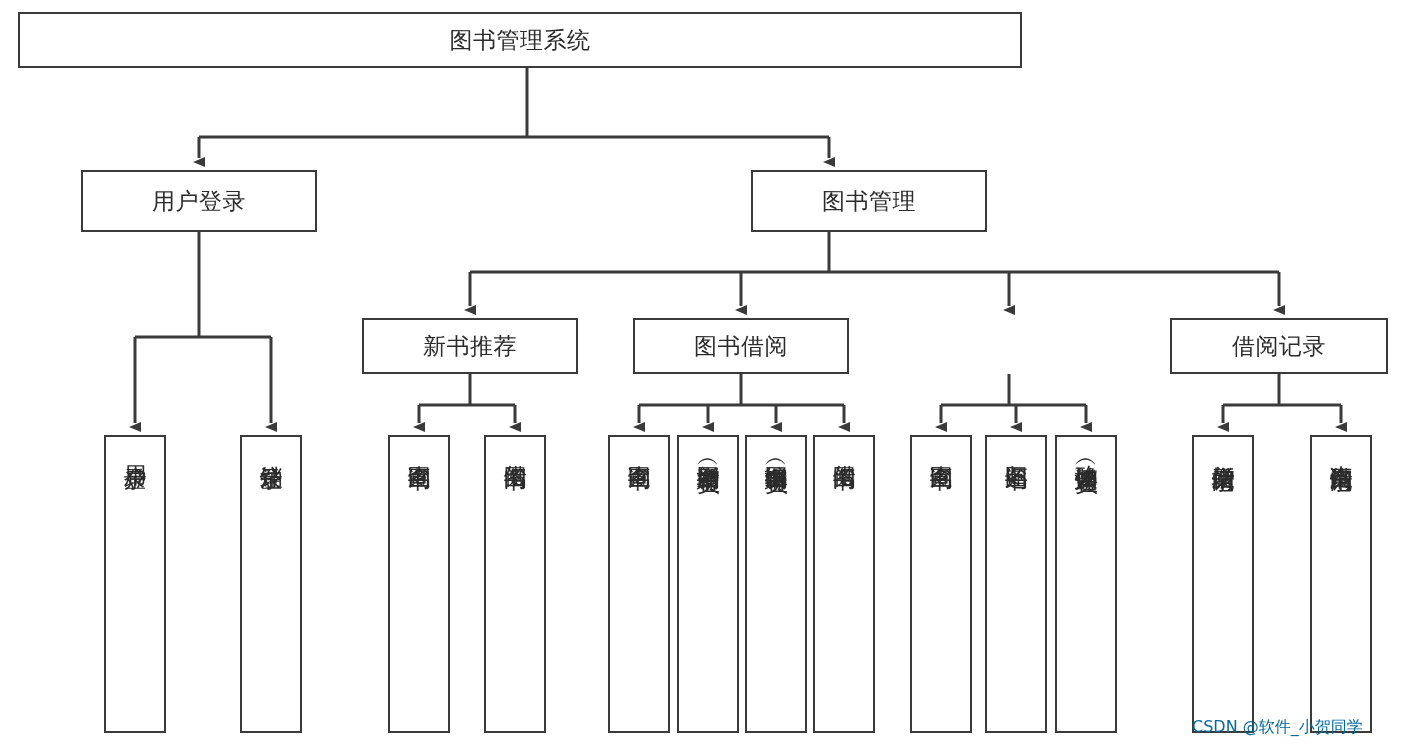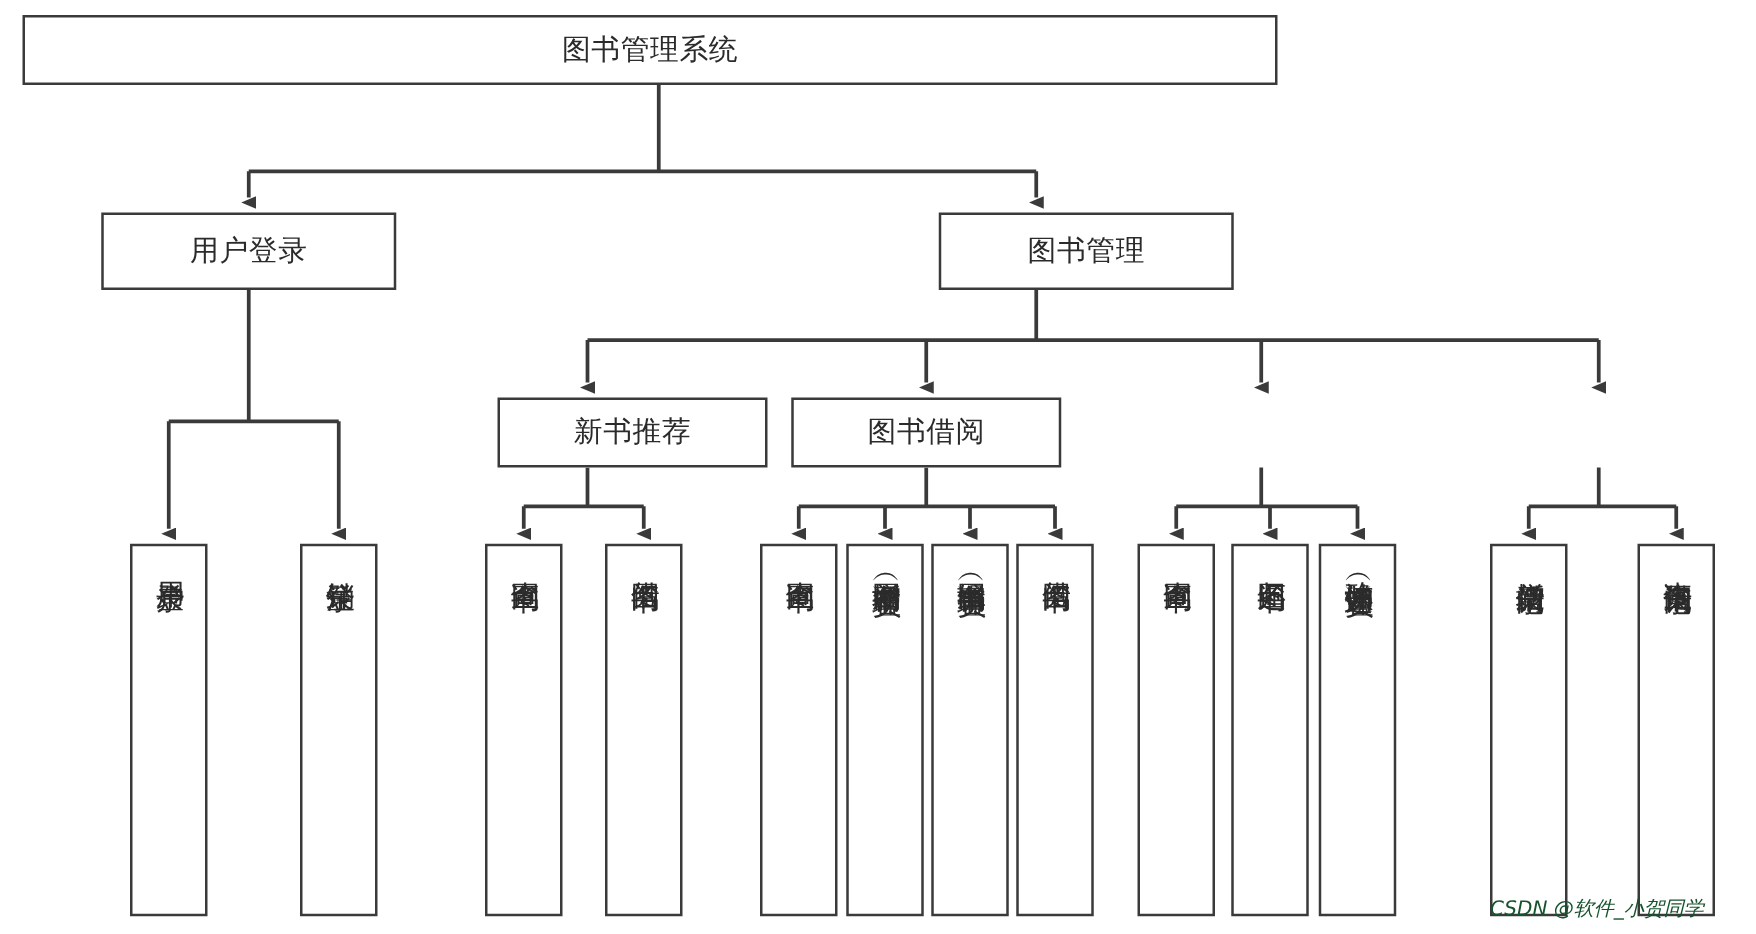--- a/index.html
+++ b/index.html
@@ -57,25 +57,24 @@
     writing-mode: vertical-rl;
     text-orientation: upright;
     line-height: 1.02;
     letter-spacing: 1px;
     white-space: nowrap;
   }
   .watermark {
     position: absolute;
     z-index: 6;
     font-size: 16px;
-    color: #14532d;
+    color: #0369a1;
     white-space: nowrap;
     font-family: "DejaVu Sans", "Liberation Sans", sans-serif;
     pointer-events: none;
-    font-style: italic;
   }
 </style>
 </head>
 <body>
 
 <div id="canvas">
 
   <svg class="edges" viewBox="0 0 1405 747" xmlns="http://www.w3.org/2000/svg">
     <defs>
       <marker id="arrow" markerWidth="10" markerHeight="12" refX="1" refY="6" orient="auto" markerUnits="userSpaceOnUse">
@@ -142,26 +141,29 @@
     <span class="label">图书管理系统</span>
   </div>
 
   <div class="node horiz" style="left:81px; top:170px; width:236px; height:62px;">
     <span class="label">用户登录</span>
   </div>
   <div class="node horiz" style="left:711px; top:170px; width:236px; height:62px;margin-left:40px;">
     <span class="label">图书管理</span>
   </div>
 
-  <div class="node horiz" style="left:362px; top:318px; width:216px; height:56px;margin-left:36px;">
+  <div class="node horiz" style="left:362px; top:318px; width:216px; height:56px;">
     <span class="label">新书推荐</span>
   </div>
   <div class="node horiz" style="left:633px; top:318px; width:216px; height:56px;">
     <span class="label">图书借阅</span>
   </div>
+  <div class="node horiz" style="left:1170px; top:318px; width:218px; height:56px;">
+    <span class="label">借阅记录</span>
+  </div>
 
   <div class="node vert" style="left:104px; top:435px; width:62px; height:298px;">
     <span class="label">用户登录</span>
   </div>
   <div class="node vert" style="left:240px; top:435px; width:62px; height:298px;">
     <span class="label">注销登录</span>
   </div>
   <div class="node vert" style="left:388px; top:435px; width:62px; height:298px;">
     <span class="label">查询图书</span>
   </div>

